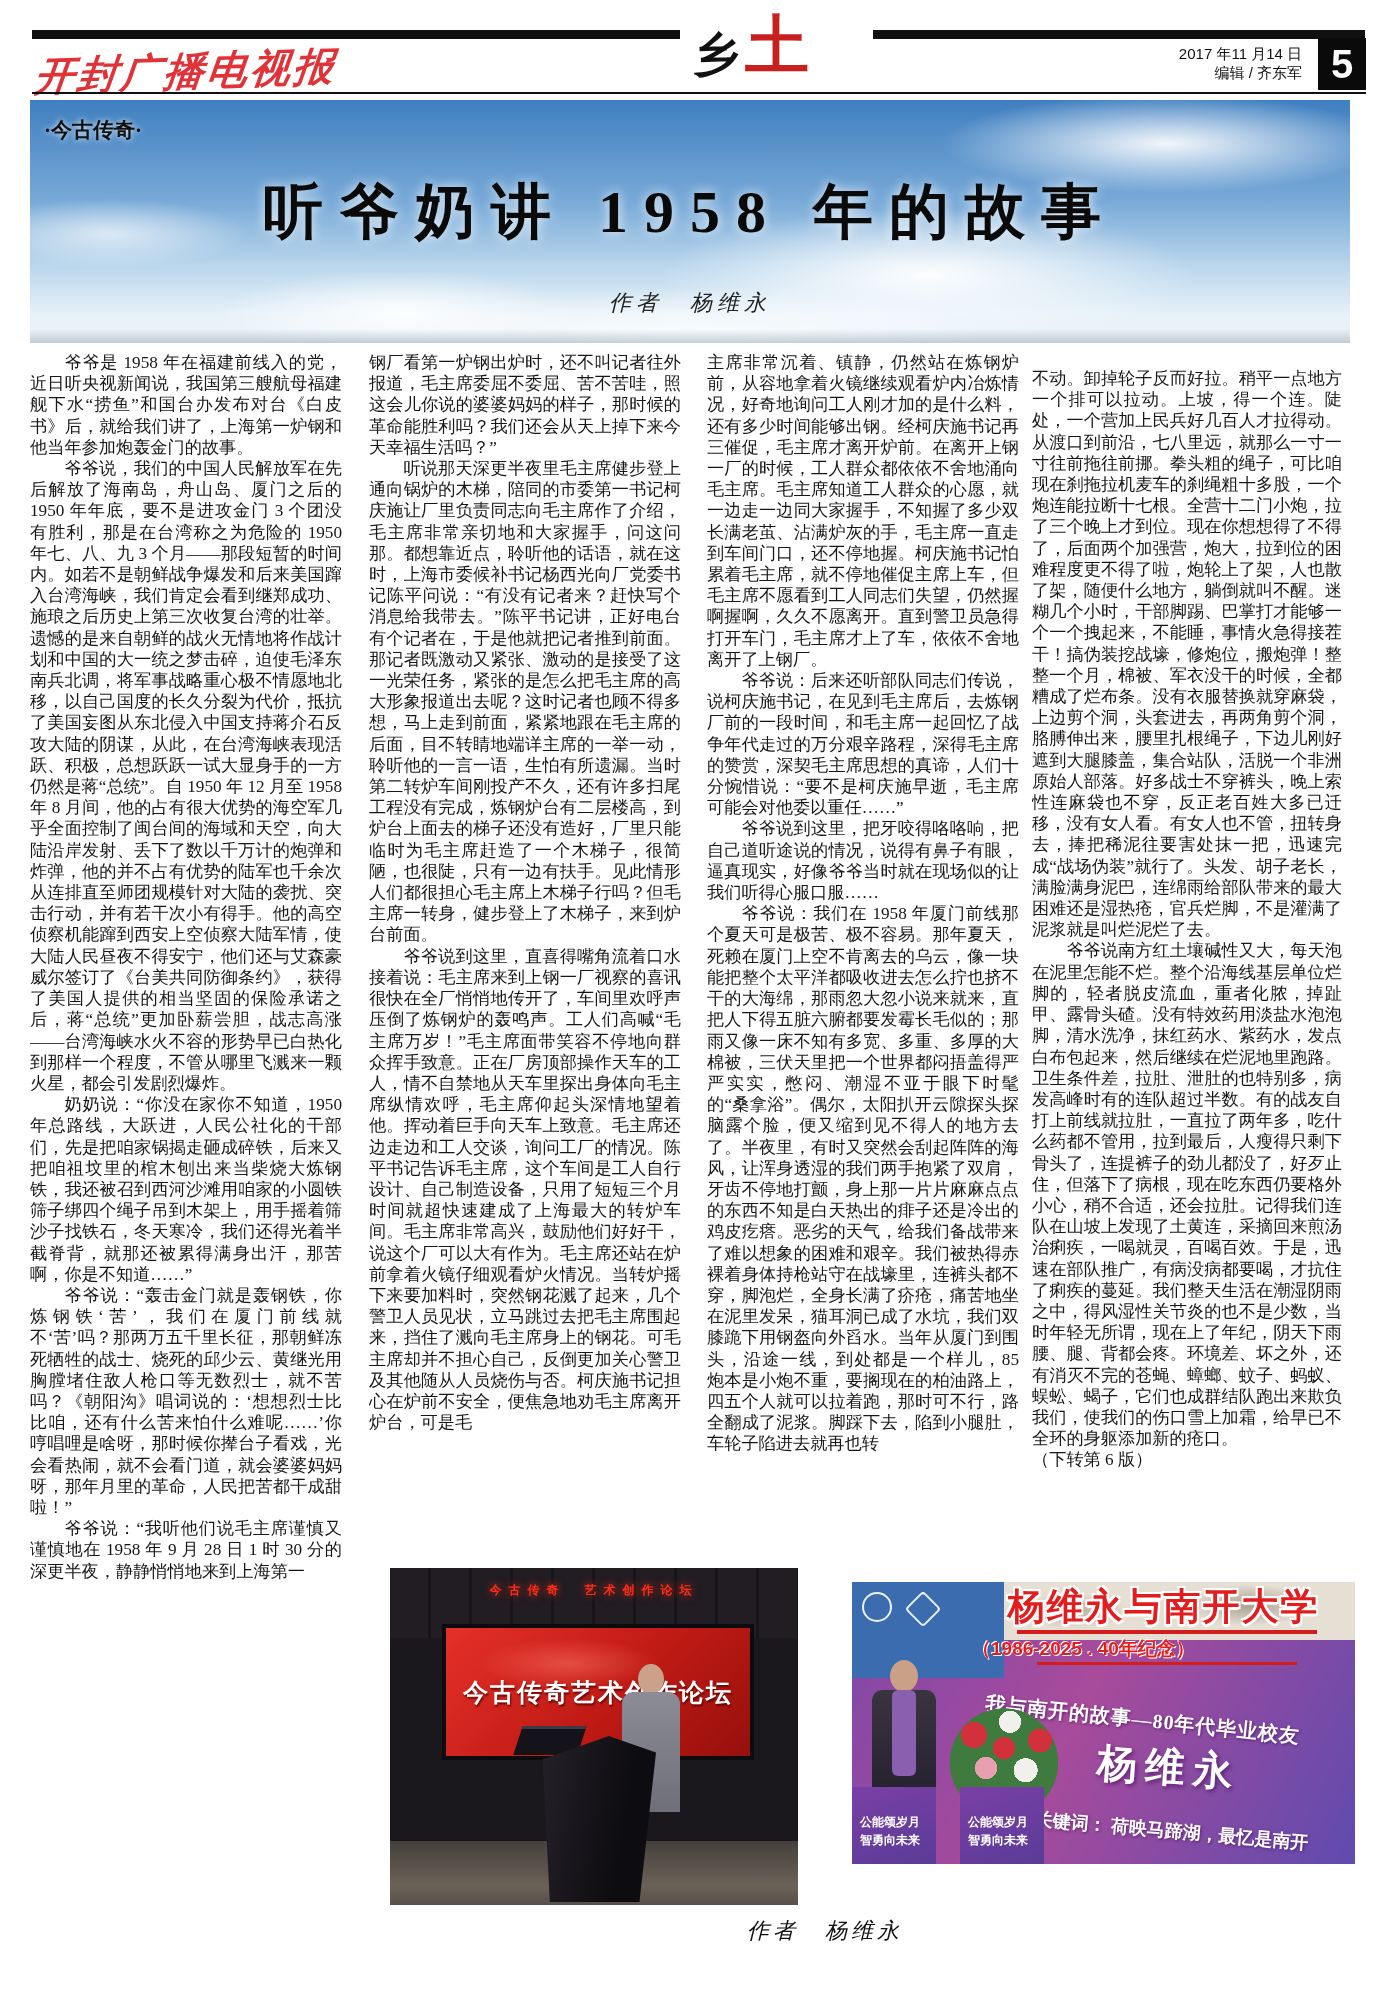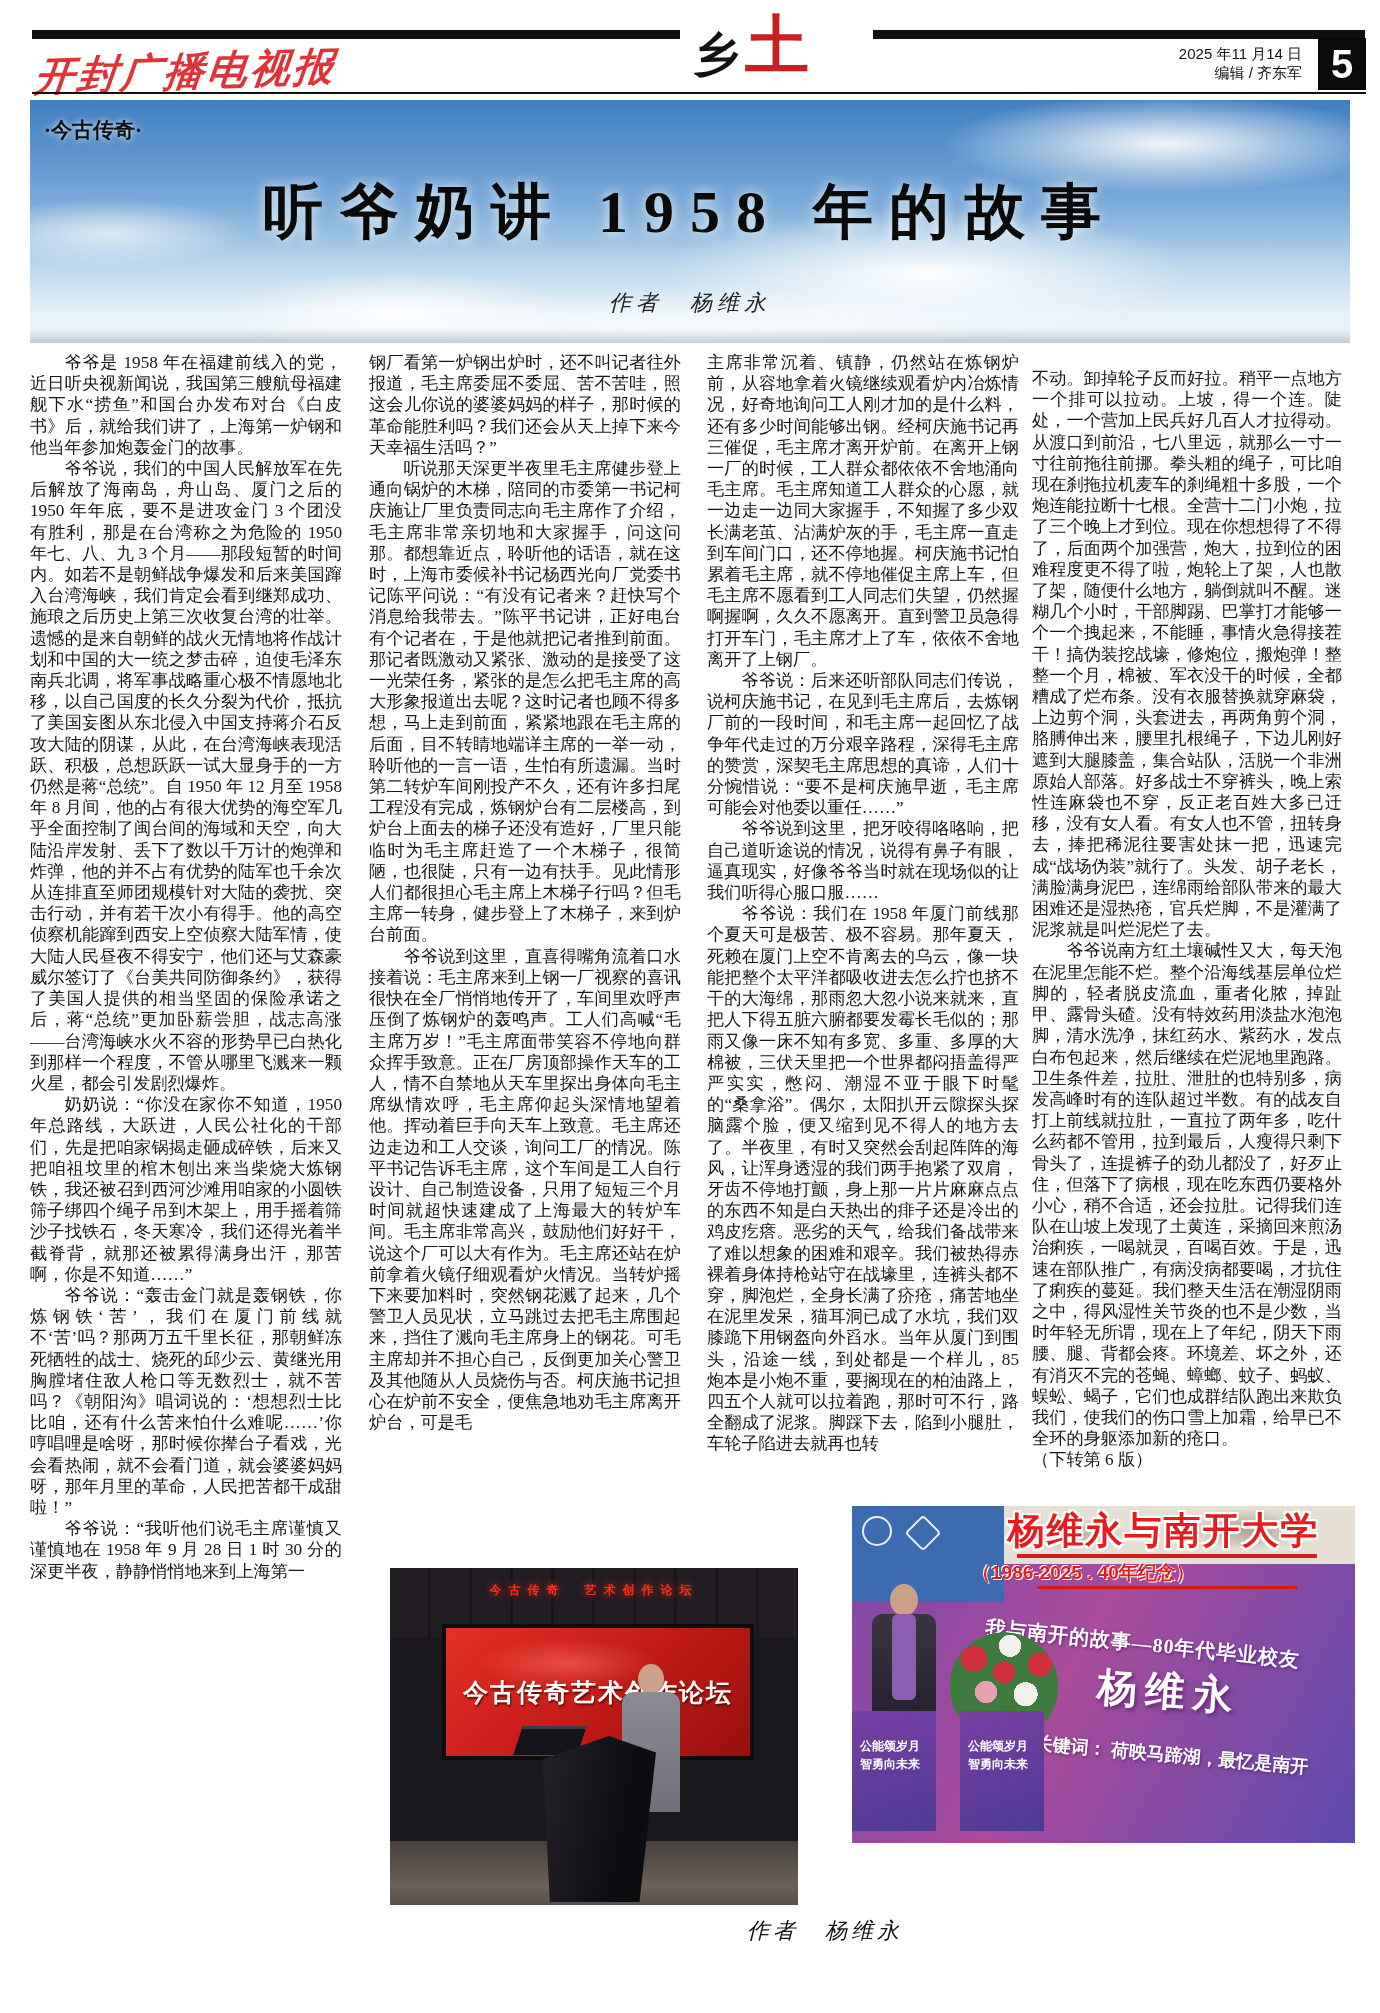--- a/index.html
+++ b/index.html
@@ -72,21 +72,21 @@
       background:linear-gradient(100deg,#26222a,#0d0c10 70%);
       clip-path:polygon(4% 14%,60% 0,100% 10%,86% 100%,10% 100%);}
   .laptop{position:absolute;left:128px;top:158px;width:64px;height:26px;background:#15131a;
       transform:skewX(-18deg);border-top:3px solid #3c3a44;}
   .speaker{position:absolute;left:232px;top:96px;width:60px;height:150px;}
   .speaker .head{position:absolute;left:16px;top:0;width:26px;height:30px;border-radius:50%;background:#c9a289;}
   .speaker .body{position:absolute;left:0;top:28px;width:58px;height:120px;border-radius:12px 12px 0 0;
       background:linear-gradient(180deg,#8c8c96,#6f6f7a);}
 
   
-  .photo-right{position:absolute;left:852px;top:1506px;width:503px;height:337px;overflow:hidden;
+  .photo-right{position:absolute;left:852px;top:1582px;width:503px;height:282px;overflow:hidden;
       background:linear-gradient(118deg,#7e48a8 0%,#a84b9b 45%,#5f4bae 100%);}
   .ceiling-band{position:absolute;left:150px;top:0;width:353px;height:58px;
       background:radial-gradient(ellipse 80px 25px at 20% 50%,#b7ad9e,rgba(0,0,0,0) 70%),
                  radial-gradient(ellipse 90px 30px at 70% 40%,#a99f90,rgba(0,0,0,0) 70%),
                  #e6dfd4;}
   .corner-blue{position:absolute;left:0;top:0;width:152px;height:96px;background:#3b6cb0;}
   .emblem{display:inline-block;width:26px;height:26px;border:2px solid #fff;border-radius:50%;
       margin:10px 4px 0 10px;opacity:.9;}
   .emblem.diamond{border-radius:4px;transform:rotate(45deg);width:22px;height:22px;}
   .headline{position:absolute;left:120px;top:0px;width:383px;text-align:center;color:#e31d1d;
@@ -134,21 +134,21 @@
 <div class="page">
 
   <div class="bar bar-left"></div>
   <div class="bar bar-right"></div>
   <div class="logo">开封广播电视报</div>
   <div class="section-title">
     <span class="section-black">乡</span>
     <span class="section-red">土</span>
   </div>
   <div class="masthead-meta">
-    <div>2025 年11 月14 日</div>
+    <div>2017 年11 月14 日</div>
     <div>编辑 / 齐东军</div>
   </div>
   <div class="page-num">5</div>
   <div class="header-rule"></div>
 
   <div class="banner">
     <div class="banner-sea"></div>
     <div class="category-label">·今古传奇·</div>
     <div class="main-title">听爷奶讲 1958 年的故事</div>
     <div class="byline">作者　杨维永</div>

